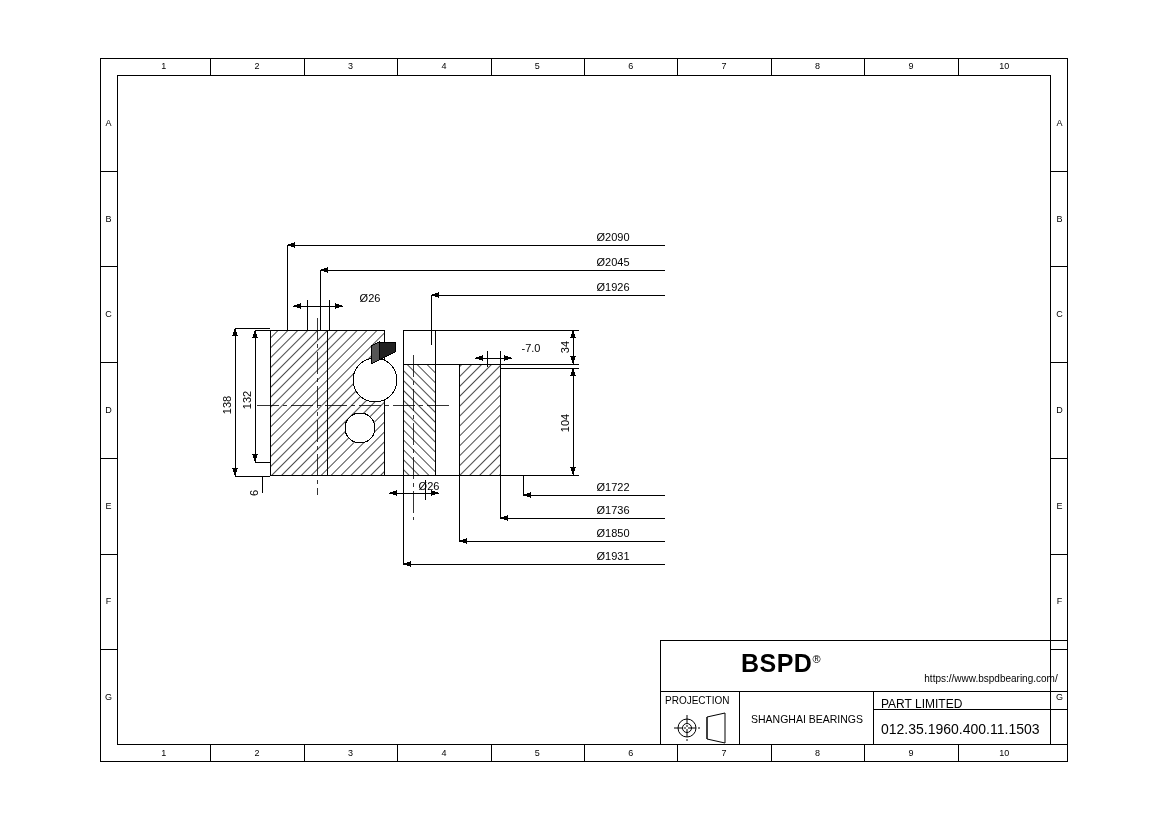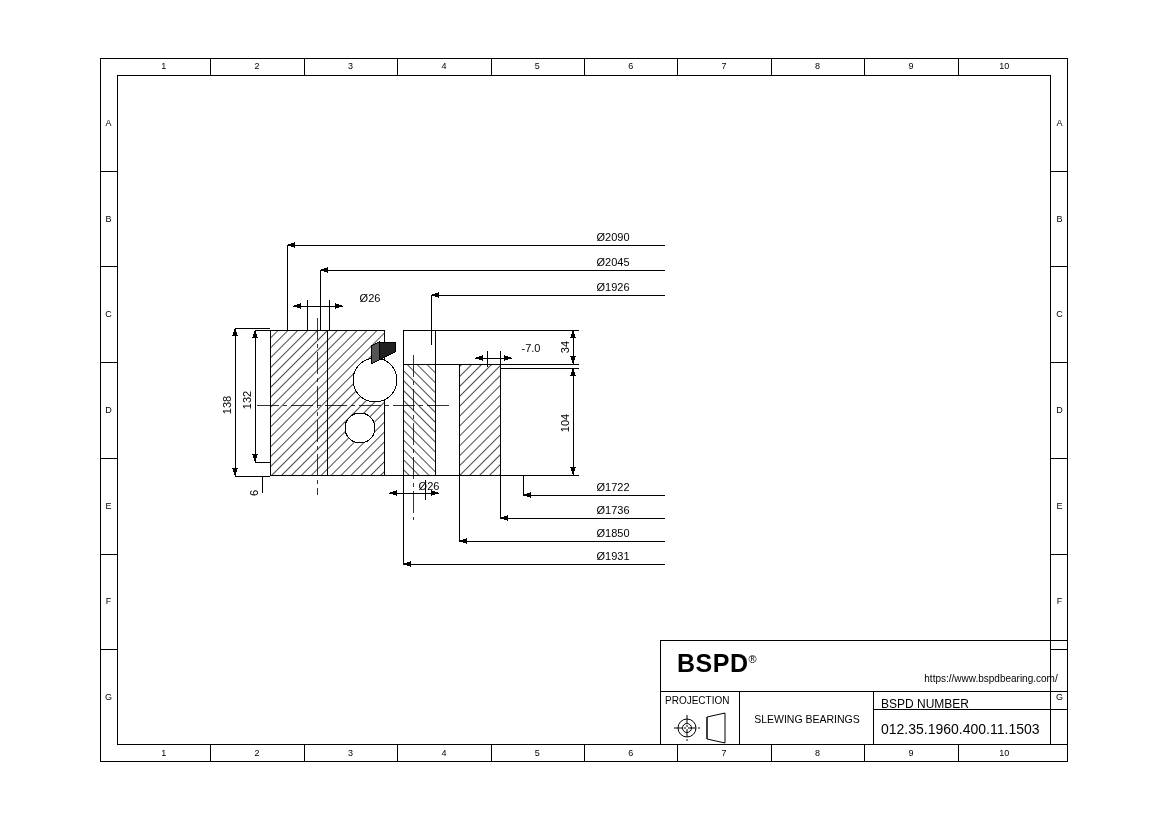--- a/index.html
+++ b/index.html
@@ -50,22 +50,23 @@
   .tb {
     border: 1px solid #000;
     box-sizing: border-box;
   }
   .tb-main {
     left: 660px; top: 640px;
     width: 408px; height: 105px;
   }
   .brand {
     position: absolute;
-    left: 16px; top: 8px;
+    left: 0; top: 8px;
     width: 240px;
+    text-align: center;
     font-size: 25px;
     font-weight: bold;
     letter-spacing: .5px;
   }
   .brand sup {
     font-size: 11px;
     font-weight: normal;
     vertical-align: super;
   }
   .company {
@@ -336,18 +337,18 @@
         <g stroke="#000" fill="none" stroke-width="1">
           <circle cx="26" cy="17" r="9"></circle>
           <circle cx="26" cy="17" r="4.5"></circle>
           <line x1="13" y1="17" x2="39" y2="17" stroke-dasharray="8,2,2,2"></line>
           <line x1="26" y1="4" x2="26" y2="30" stroke-dasharray="8,2,2,2"></line>
           <path d="M46,6 L64,2 L64,32 L46,28 z" fill="#fff"></path>
           <line x1="46" y1="6" x2="46" y2="28"></line>
         </g>
       </svg>
     </div>
-    <div class="prod-type">SLEWING BEARINGS</div>
-    <div class="pn-label">BSPD  NUMBER</div>
+    <div class="prod-type">SHANGHAI BEARINGS</div>
+    <div class="pn-label">PART  LIMITED</div>
     <div class="pn-value">012.35.1960.400.11.1503</div>
   </div>
 
 </div>
 
 </body></html>

